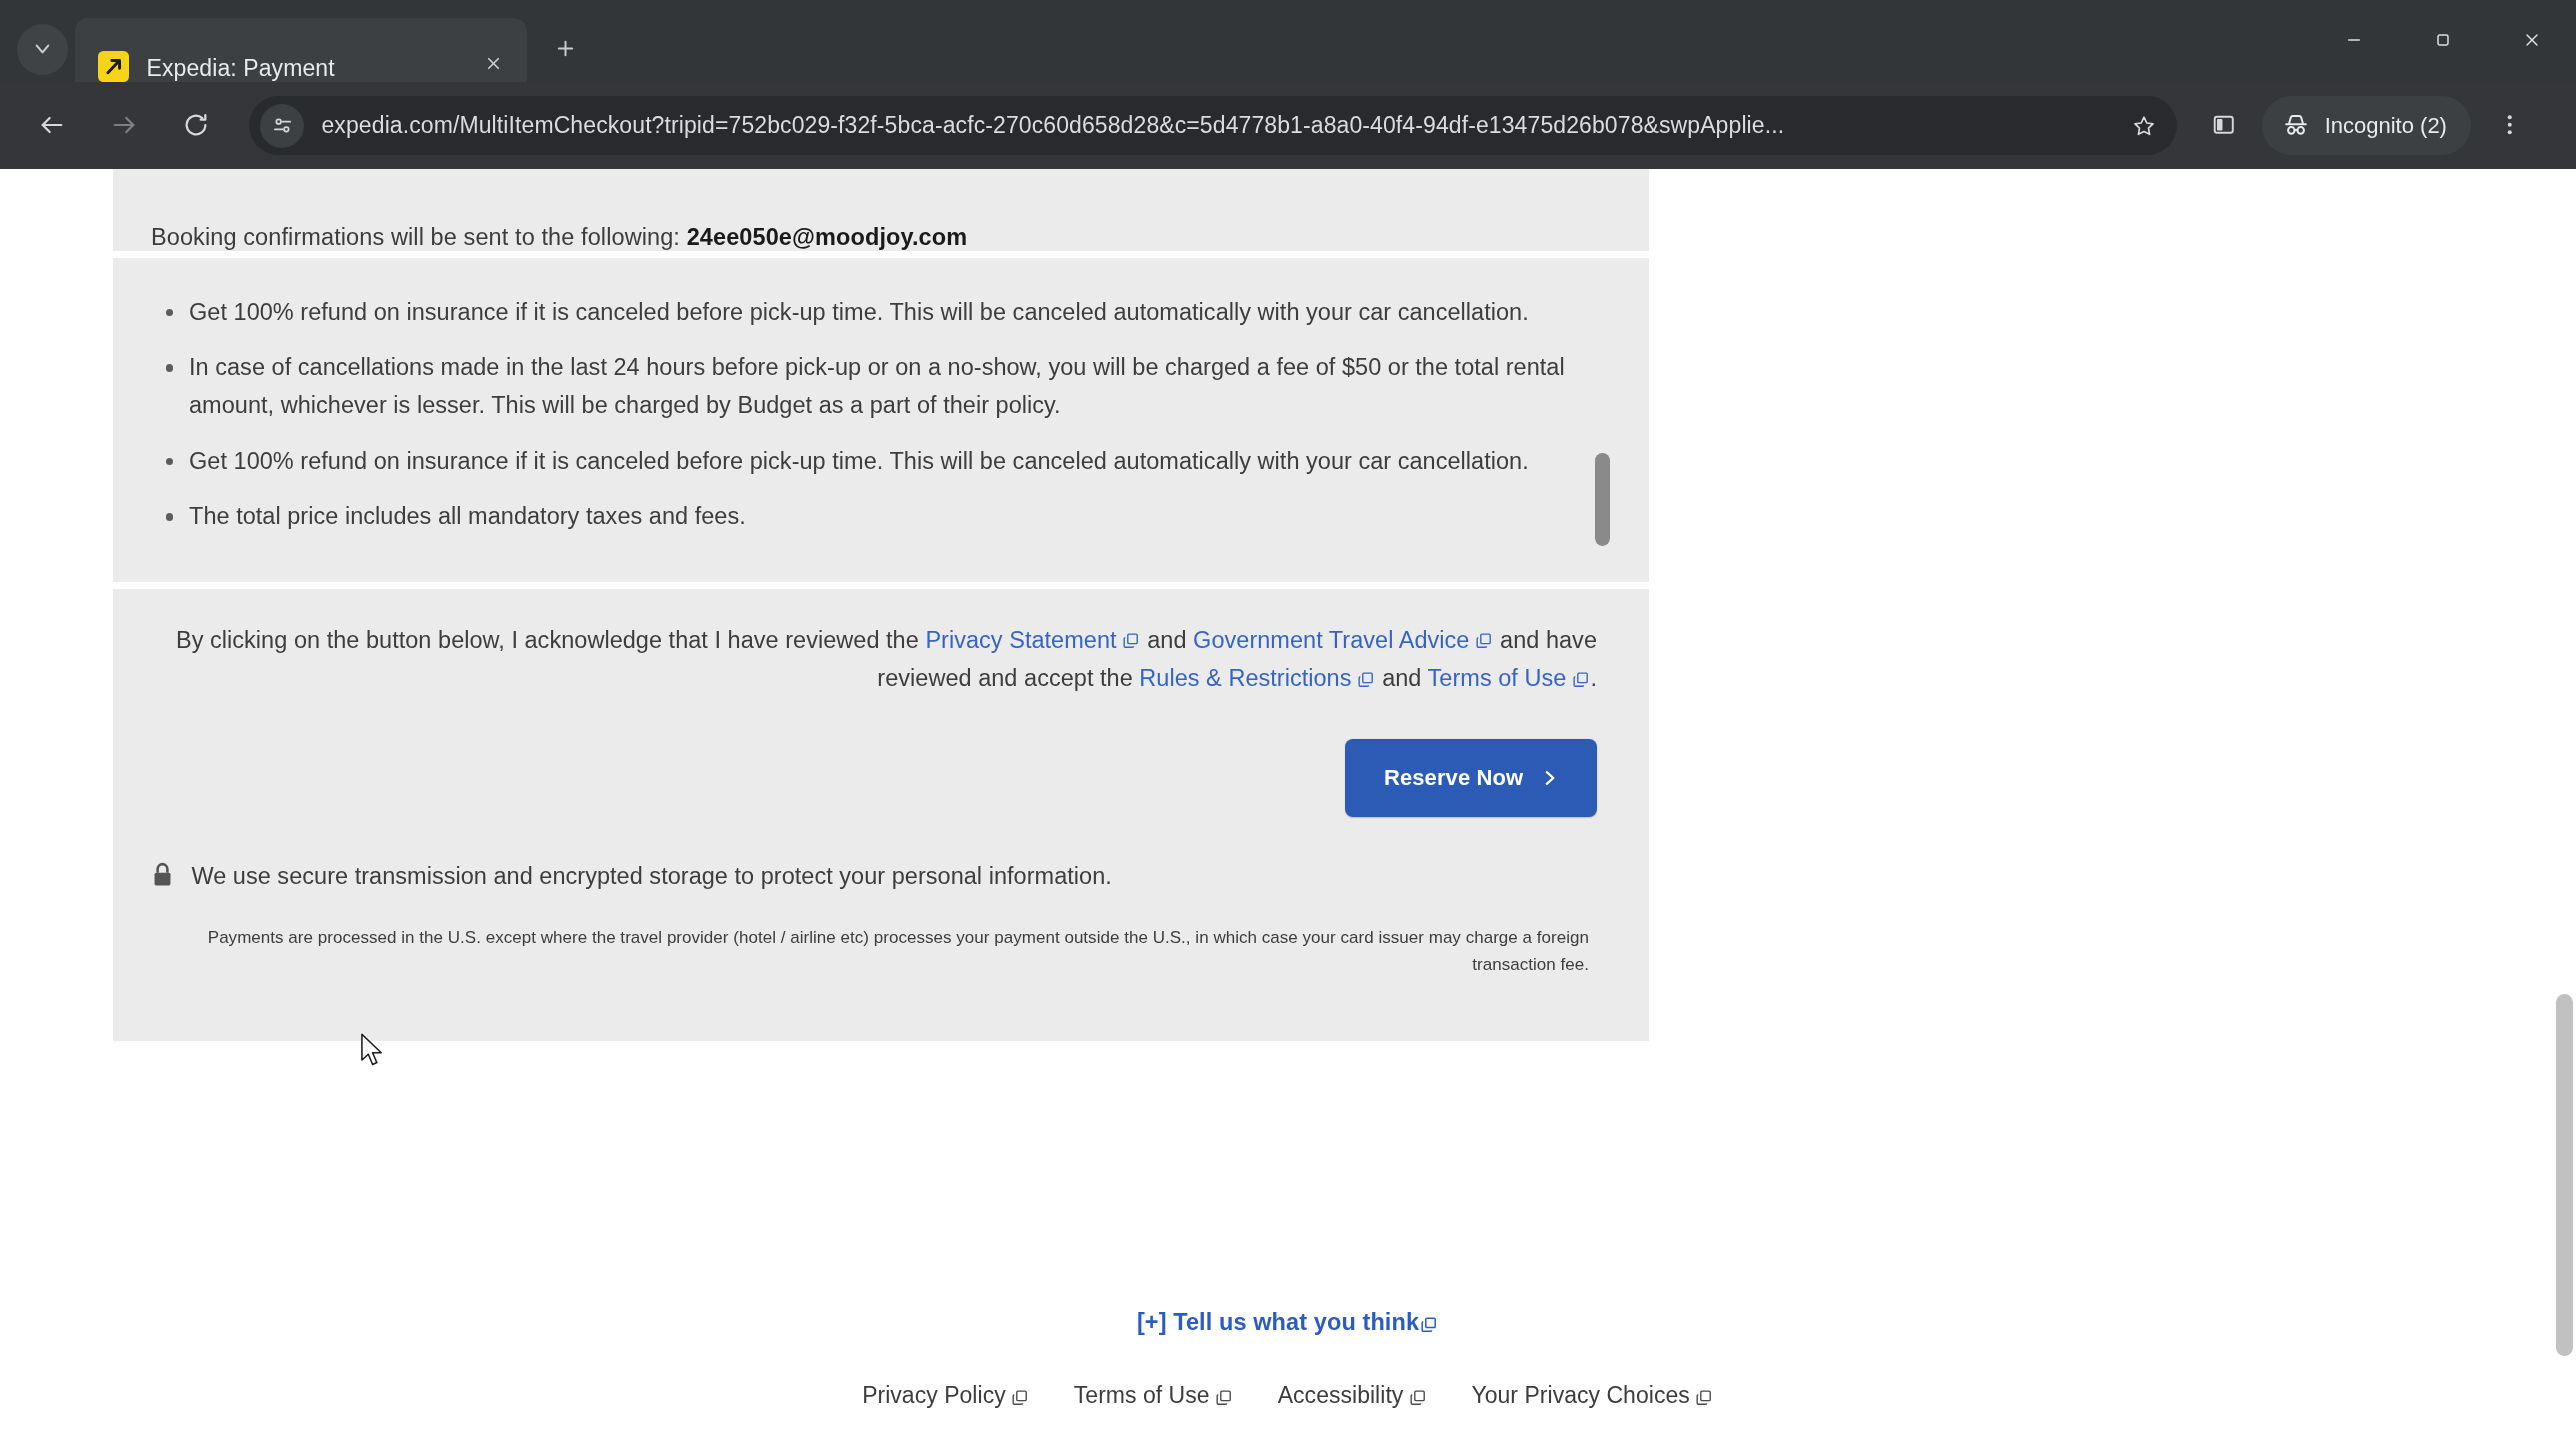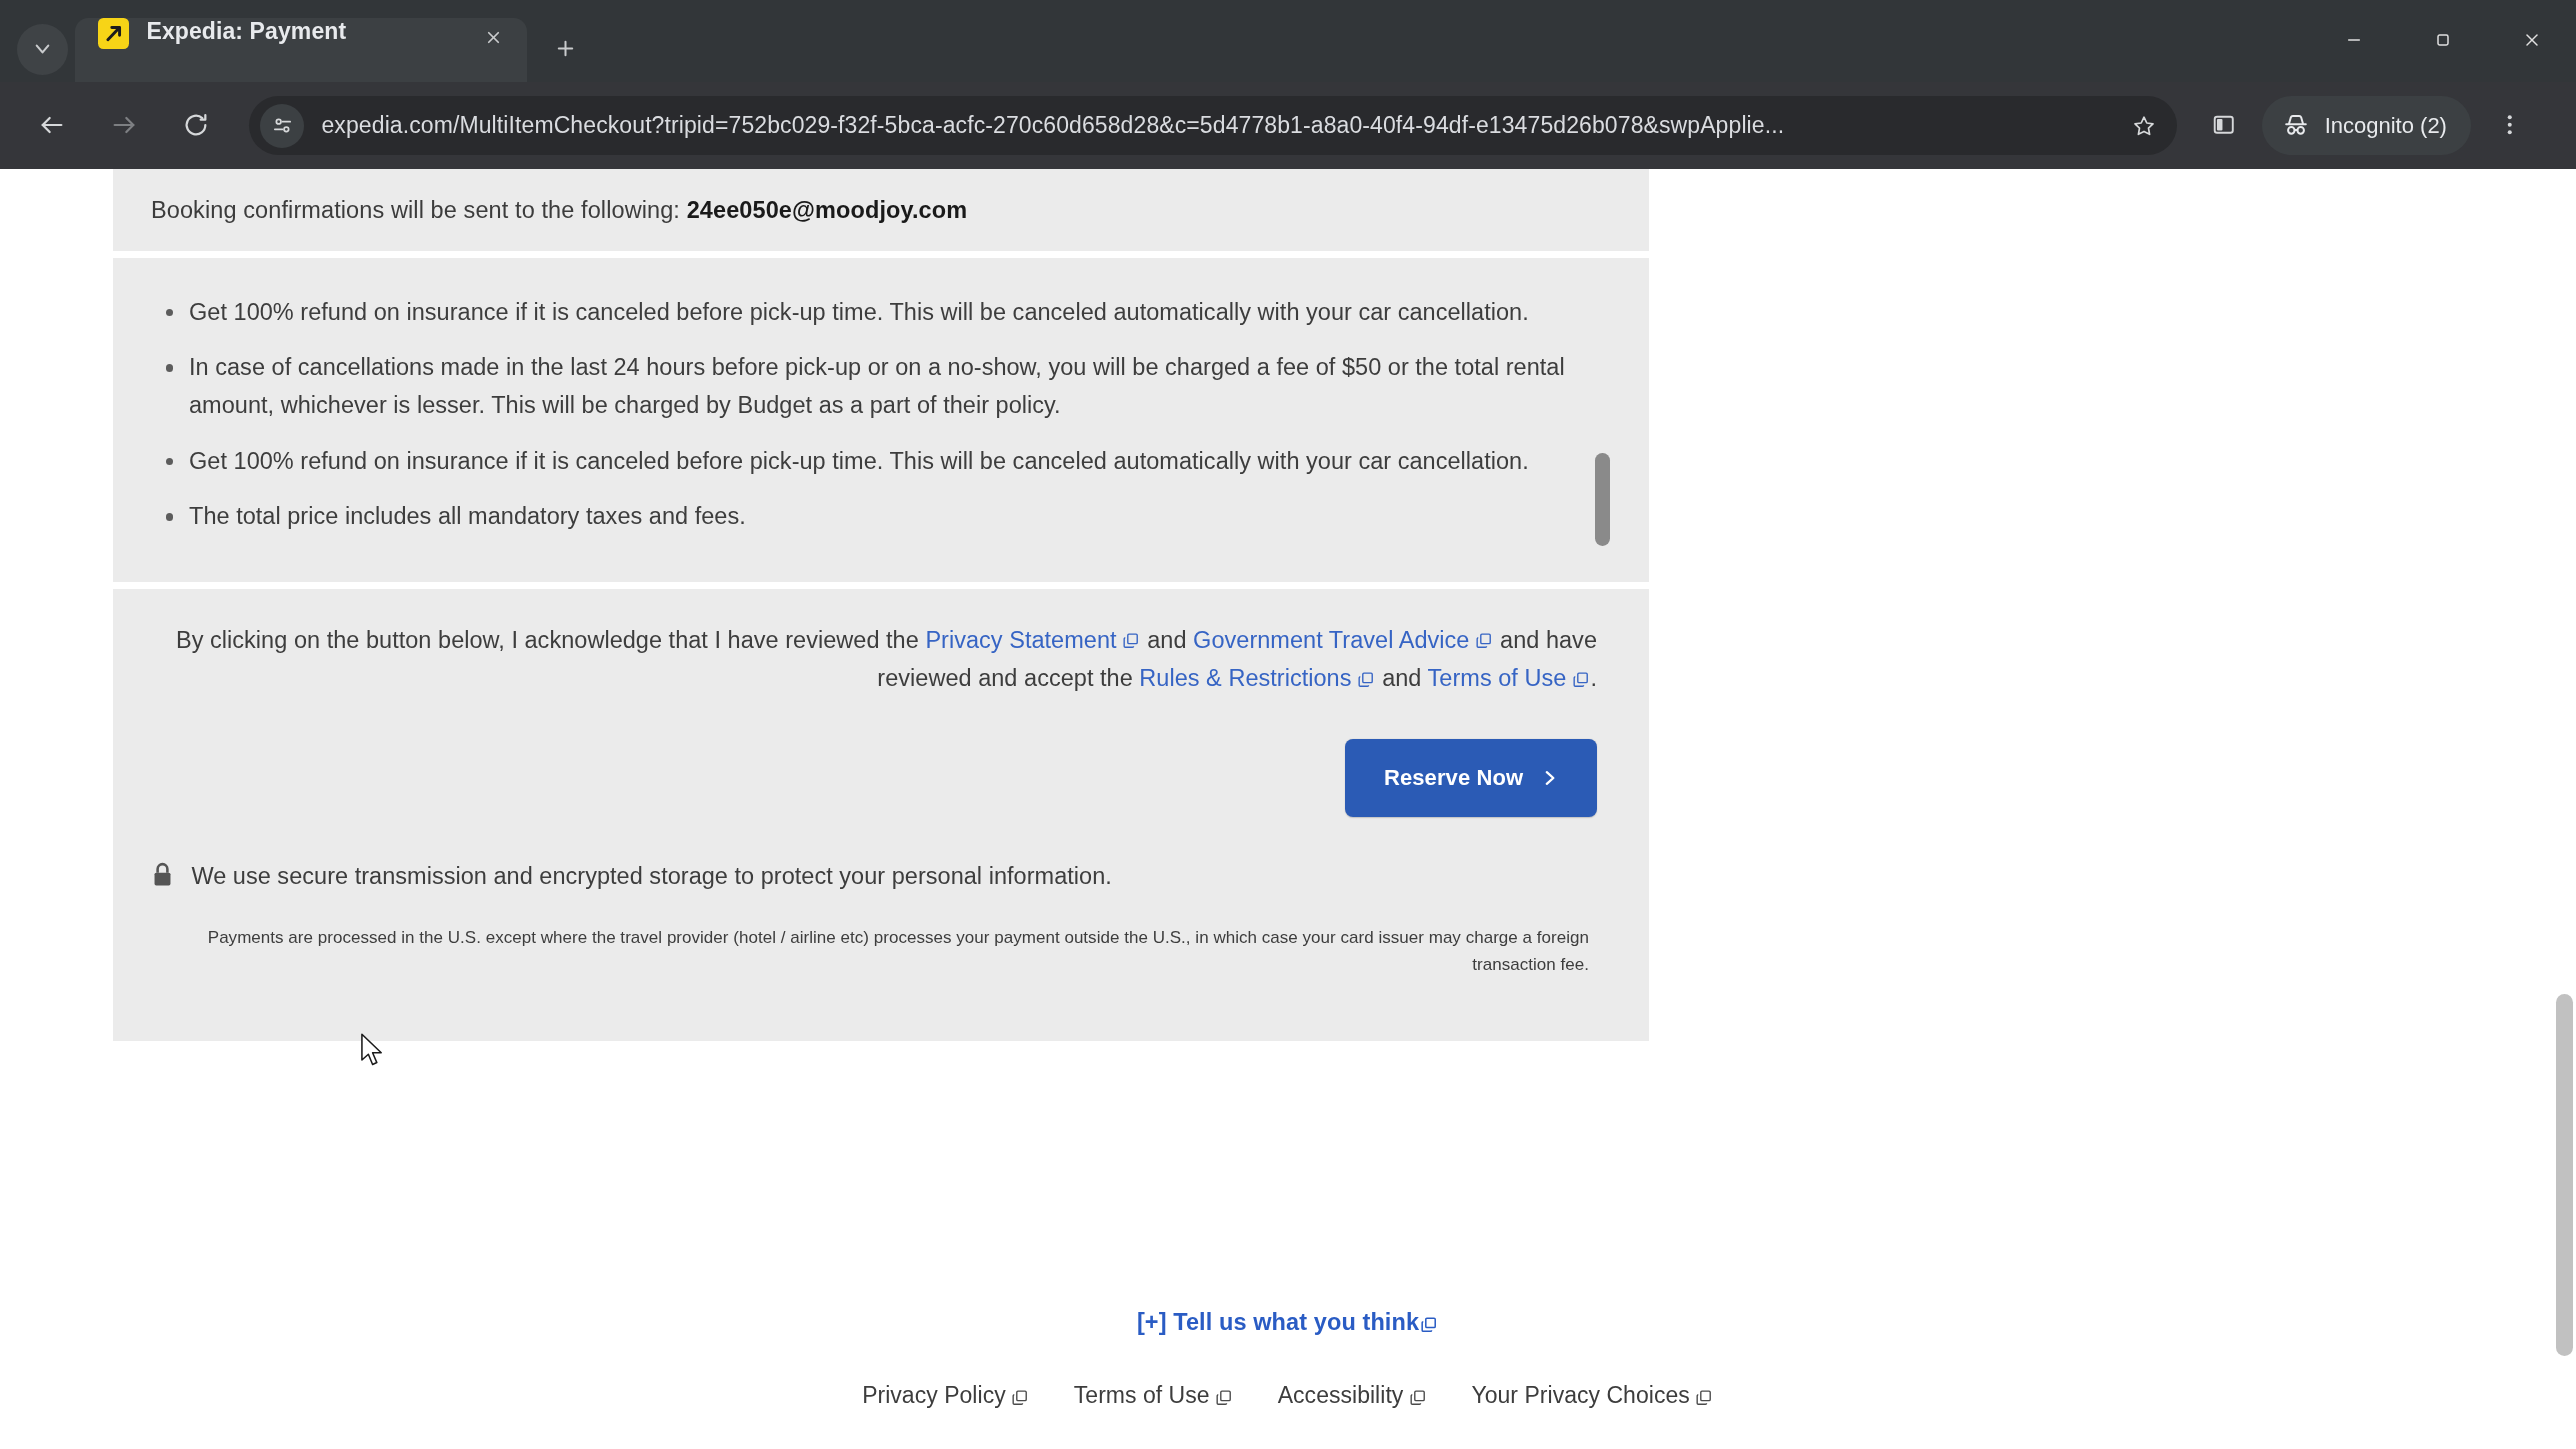--- a/index.html
+++ b/index.html
@@ -45,25 +45,24 @@
     flex: 0 0 auto;
   }
   .tab-search-btn svg { width: 23px; height: 23px; }
 
   .tab {
     height: 64px;
     min-width: 429px;
     background: #3c4043;
     border-radius: 13.4px 13.4px 0 0;
     display: flex;
-    align-items: flex-start;
+    align-items: flex-end;
     padding: 0 0 0 23px;
     position: relative;
     flex: 0 0 auto;
-    font-weight: bold;
   }
   .tab-favicon {
     width: 31px;
     height: 31px;
     border-radius: 5.4px;
     background: #f7d417;
     flex: 0 0 auto;
     position: relative;
     display: flex;
     align-items: center;
@@ -247,21 +246,21 @@
   .card-sep {
     height: 6.7px;
     background: #ffffff;
   }
 
   
   .card-email {
     padding: 0 38px;
     height: 82px;
     display: flex;
-    align-items: center;
+    align-items: flex-end;
   }
   .email-line {
     font-size: 23.5px;
     color: #3c3c3c;
     letter-spacing: 0.1px;
   }
   .email-line b { color: #1a1a1a; font-weight: 700; }
 
   
   .card-bullets {

